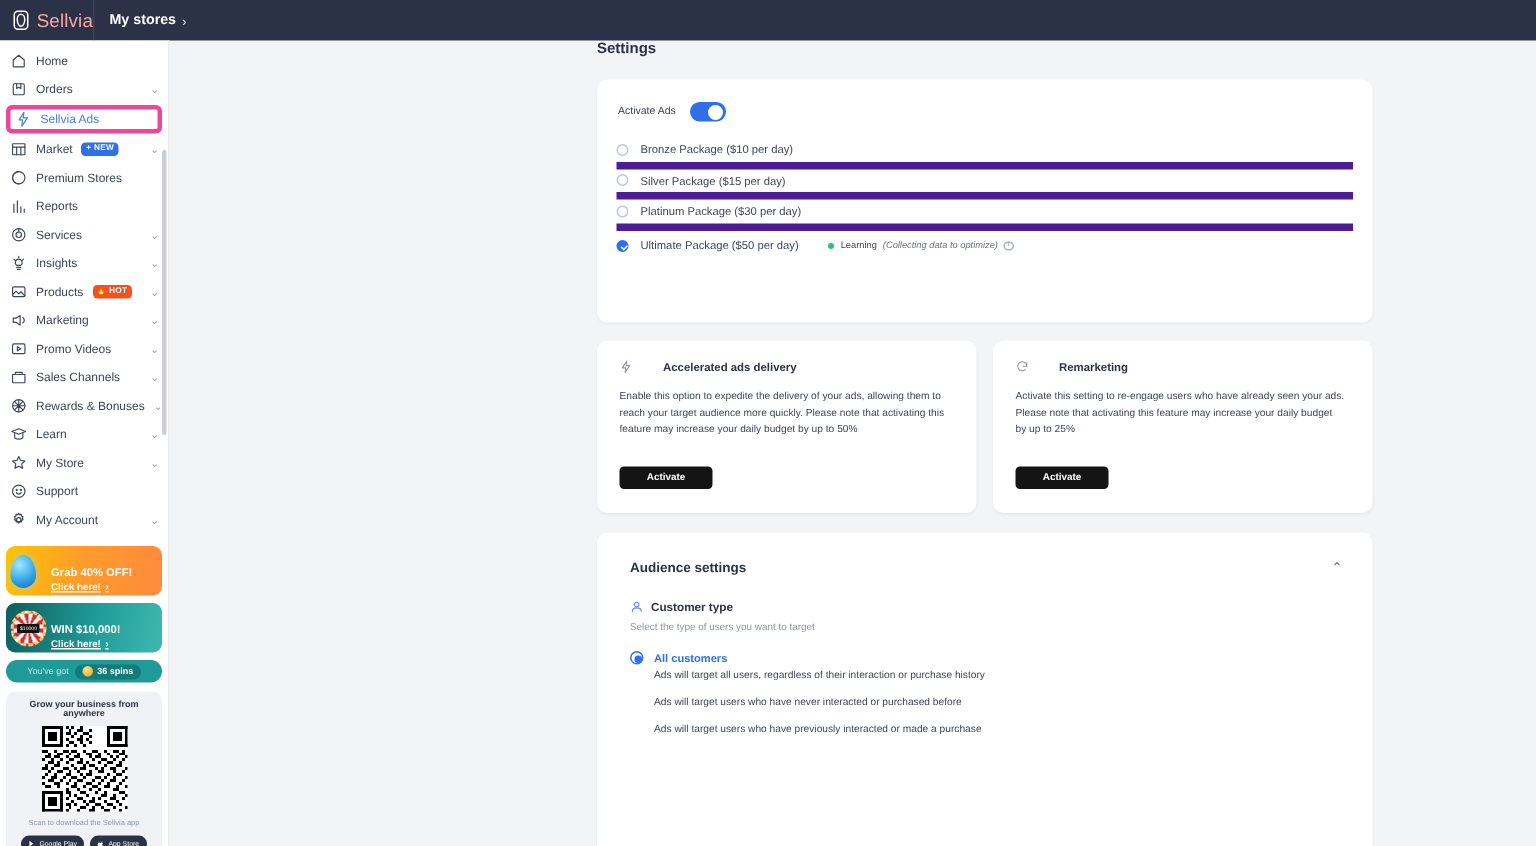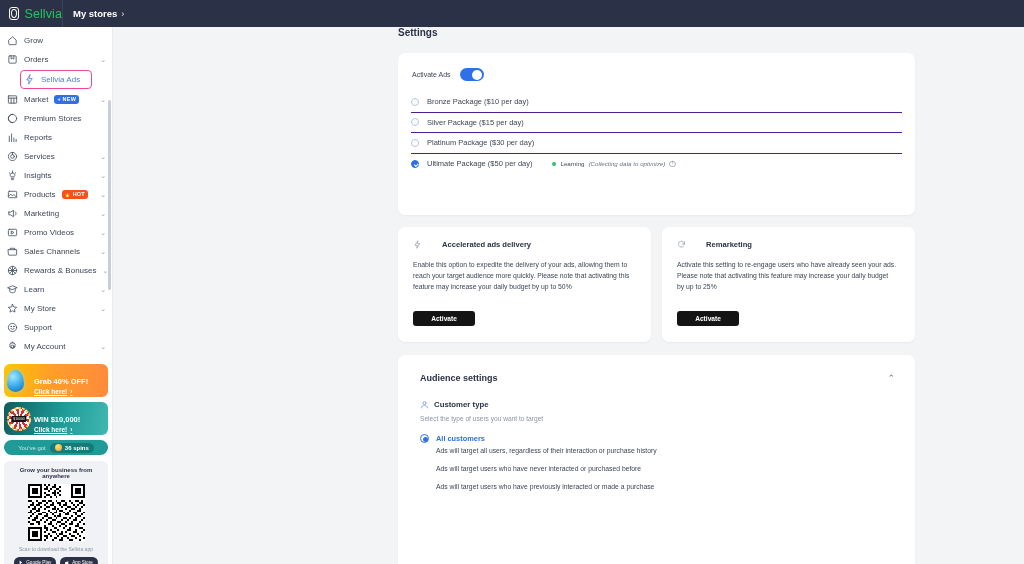--- a/index.html
+++ b/index.html
@@ -17,21 +17,21 @@
   }
   .brand { display: flex; align-items: center; gap: 5px; padding-left: 9px; width: 62px; }
   .brand-mark {
     width: 13px; height: 13px; border: 1.4px solid #ffffff; border-radius: 3px;
     display: flex; align-items: center; justify-content: center;
   }
   .brand-mark::after {
     content: ""; width: 4px; height: 7px; border: 1.3px solid #fff;
     border-radius: 50% 50% 50% 50% / 45% 45% 55% 55%;
   }
-  .brand-text { color: #22c55e; font-size: 12.5px; letter-spacing: .1px; }
+  .brand-text { color: #fca5a5; font-size: 12.5px; letter-spacing: .1px; }
   .topbar-divider { width: 1px; height: 27px; background: #3b4257; }
   .mystores {
     color: #fff; font-size: 9.5px; font-weight: bold; padding: 0 10px;
     display: flex; align-items: center; gap: 4px; height: 27px;
   }
   .mystores .chev { font-size: 9px; font-weight: normal; opacity: .9; }
 
   
   .sidebar {
     position: absolute; top: 27px; left: 0; width: 113px; height: 537px;
@@ -47,22 +47,22 @@
     gap: 6px; position: relative; cursor: pointer;
   }
   .nav-item .ico {
     width: 11px; height: 11px; flex: 0 0 11px;
     display: flex; align-items: center; justify-content: center; color: #3d4657;
   }
   .nav-item .ico svg { width: 11px; height: 11px; display: block; }
   .nav-label { font-size: 8px; color: #3d4657; white-space: nowrap; }
   .nav-chev { margin-left: auto; font-size: 7px; color: #9aa2b1; }
   .nav-item.active {
-    border: 1px solid #ec4899; border-radius: 4px; height: 19px;
-    margin: 1px 20px; padding-left: 3px;
+    border: 3px solid #ec4899; border-radius: 4px; height: 19px;
+    margin: 1px 4px; padding-left: 3px;
   }
   .nav-item.active .nav-label { color: #4d7cd6; }
   .nav-item.active .ico { color: #4d7cd6; }
 
   .badge {
     font-size: 5.5px; font-weight: bold; color: #fff; border-radius: 3px;
     padding: 1.5px 3px; letter-spacing: .2px; line-height: 1;
     display: inline-flex; align-items: center; gap: 1px;
   }
   .badge.new { background: #2f6fe8; }
@@ -154,21 +154,21 @@
     position: relative; cursor: pointer;
   }
   .toggle .knob {
     position: absolute; right: 1.5px; top: 1.5px; width: 10px; height: 10px;
     border-radius: 50%; background: #fff;
   }
 
   .pkg-list { margin: 11px 13px 0 13px; }
   .pkg-row {
     display: flex; align-items: center; gap: 8px; height: 20.5px;
-    border-bottom: 1px solid #4c1d95; cursor: pointer;
+    border-bottom: 5px solid #4c1d95; cursor: pointer;
   }
   .pkg-row:last-child { border-bottom: none; }
   .radio {
     width: 8px; height: 8px; border-radius: 50%; border: 1.2px solid #b9c6e2;
     flex: 0 0 8px; background: #fff;
   }
   .radio.checked {
     border-color: #2f6fe8; background: #2f6fe8; position: relative;
   }
   .radio.checked::after {
@@ -247,21 +247,21 @@
 </div>
 
 <div class="sidebar">
   <div class="nav" id="nav">
       <div class="nav-item">
         <span class="ico">
           <svg viewBox="0 0 24 24" fill="none" stroke="currentColor" stroke-width="1.7" stroke-linecap="round" stroke-linejoin="round">
             <path d="M4 11l8-7 8 7v9a1 1 0 01-1 1H5a1 1 0 01-1-1z"></path>
           </svg>
         </span>
-        <span class="nav-label">Grow</span>
+        <span class="nav-label">Home</span>
       </div>
       <div class="nav-item">
         <span class="ico">
           <svg viewBox="0 0 24 24" fill="none" stroke="currentColor" stroke-width="1.7" stroke-linecap="round" stroke-linejoin="round">
             <rect x="4" y="4" width="16" height="16" rx="2"></rect>
             <path d="M9 4v7l3-2 3 2V4"></path>
           </svg>
         </span>
         <span class="nav-label">Orders</span>
         <span class="nav-chev">⌄</span>

